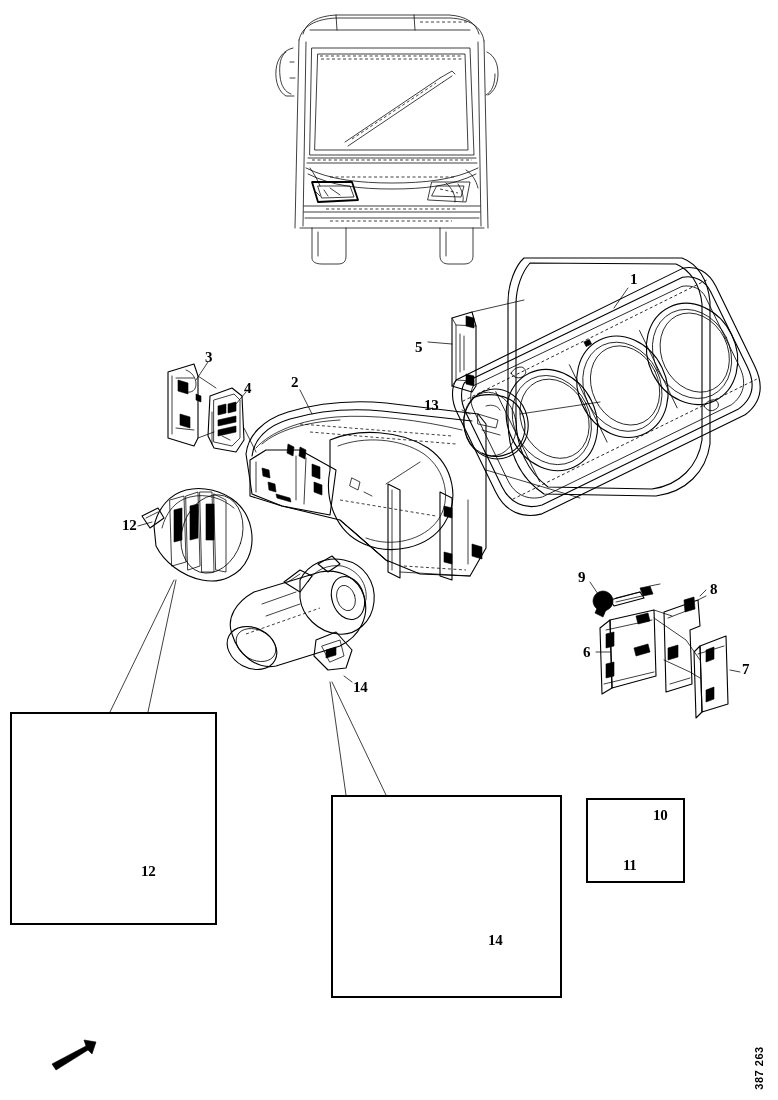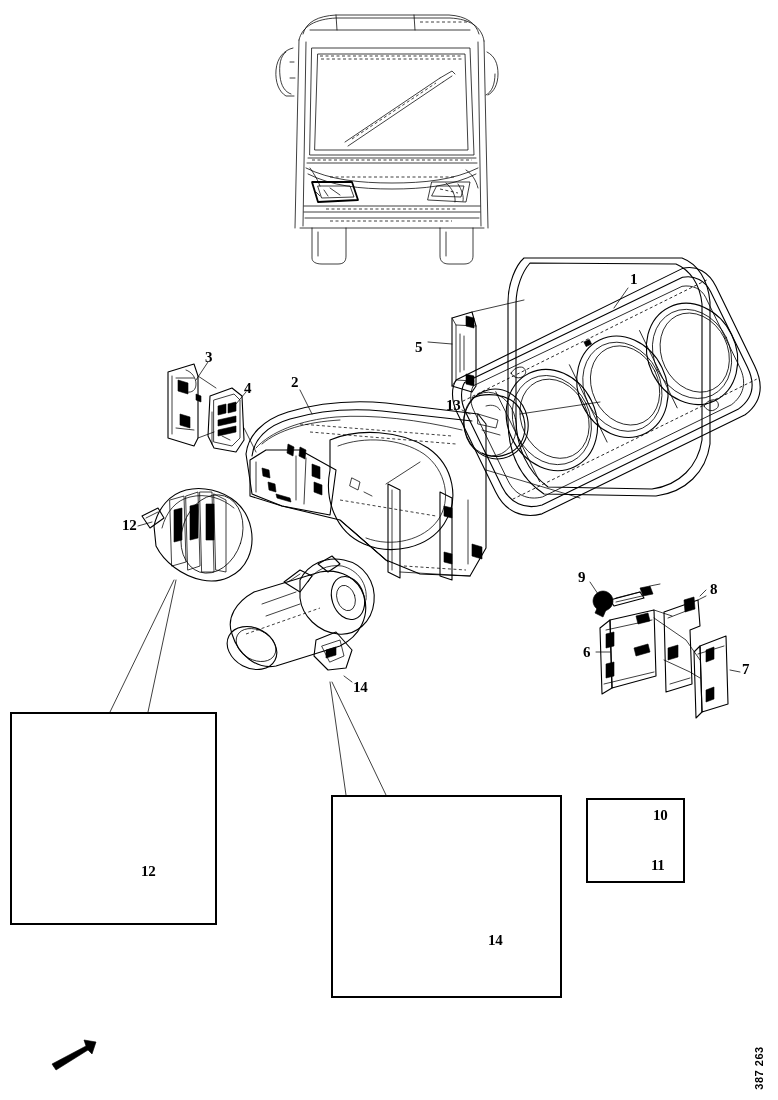--- a/index.html
+++ b/index.html
@@ -509,23 +509,23 @@
   <div class="callout" style="left:630px; top:272px;">1</div>
   <div class="callout" style="left:291px; top:375px;">2</div>
   <div class="callout" style="left:205px; top:350px;">3</div>
   <div class="callout" style="left:244px; top:381px;">4</div>
   <div class="callout" style="left:415px; top:340px;">5</div>
   <div class="callout" style="left:583px; top:645px;">6</div>
   <div class="callout" style="left:742px; top:662px;">7</div>
   <div class="callout" style="left:710px; top:582px;">8</div>
   <div class="callout" style="left:578px; top:570px;">9</div>
   <div class="callout" style="left:122px; top:518px;">12</div>
-  <div class="callout" style="left:446px; top:398px;">13</div>
+  <div class="callout" style="left:424px; top:398px;">13</div>
   <div class="callout" style="left:353px; top:680px;">14</div>
 
   <div class="callout" style="left:141px; top:864px;">12</div>
   <div class="callout" style="left:488px; top:933px;">14</div>
   <div class="callout" style="left:653px; top:808px;">10</div>
-  <div class="callout" style="left:623px; top:858px;margin-left:28px;">11</div>
+  <div class="callout" style="left:623px; top:858px;">11</div>
 
   <div class="ref-code" style="left:733px; top:1062px; width:52px; text-align:center;">387 263</div>
 
 </div>
 
 </body></html>

